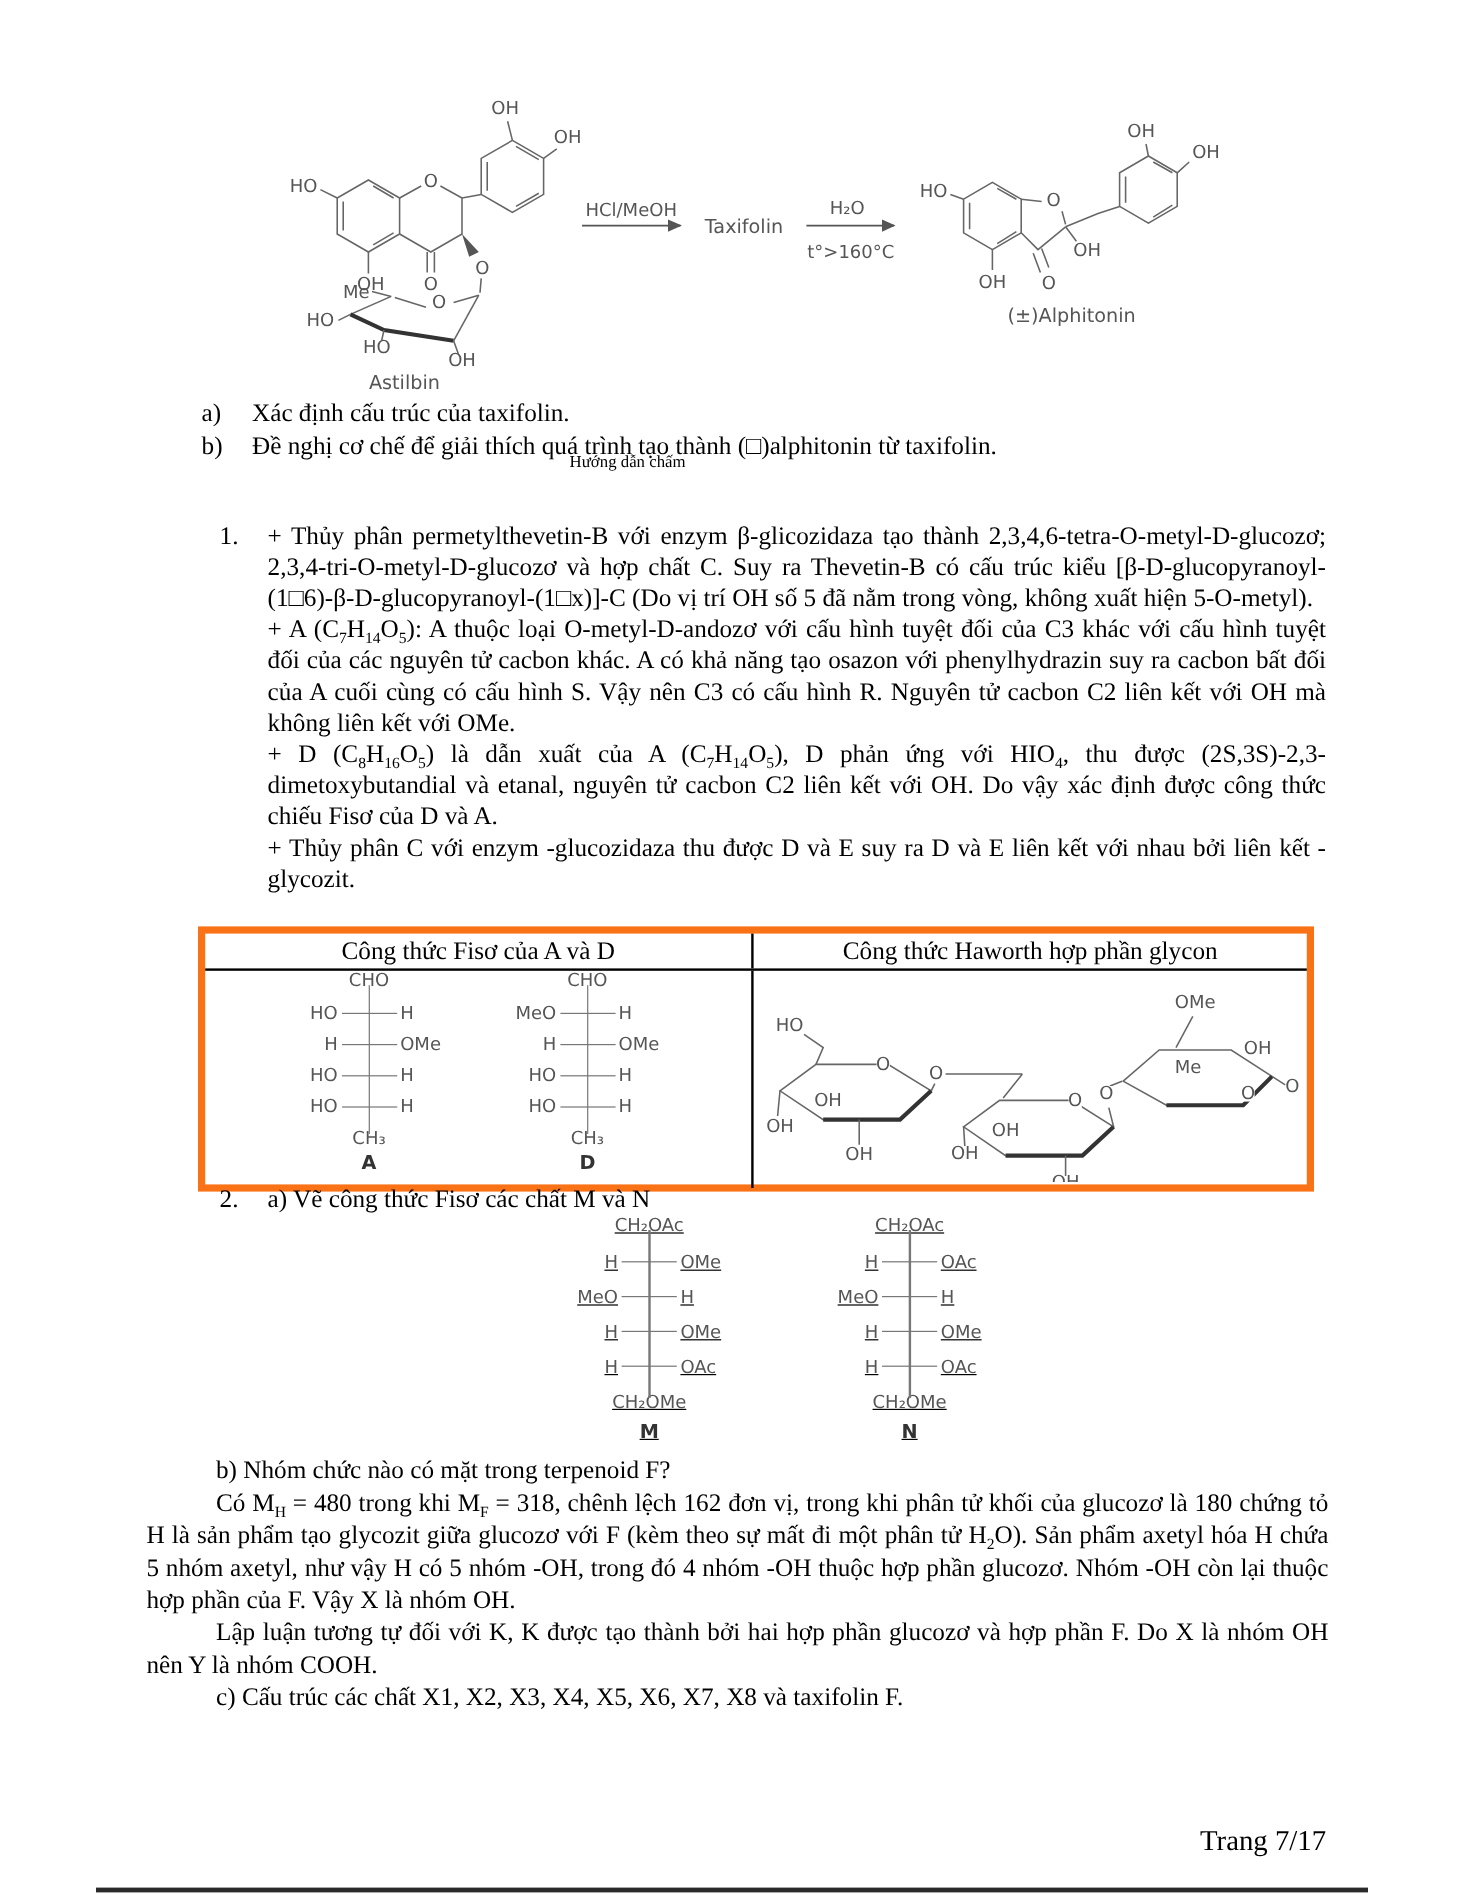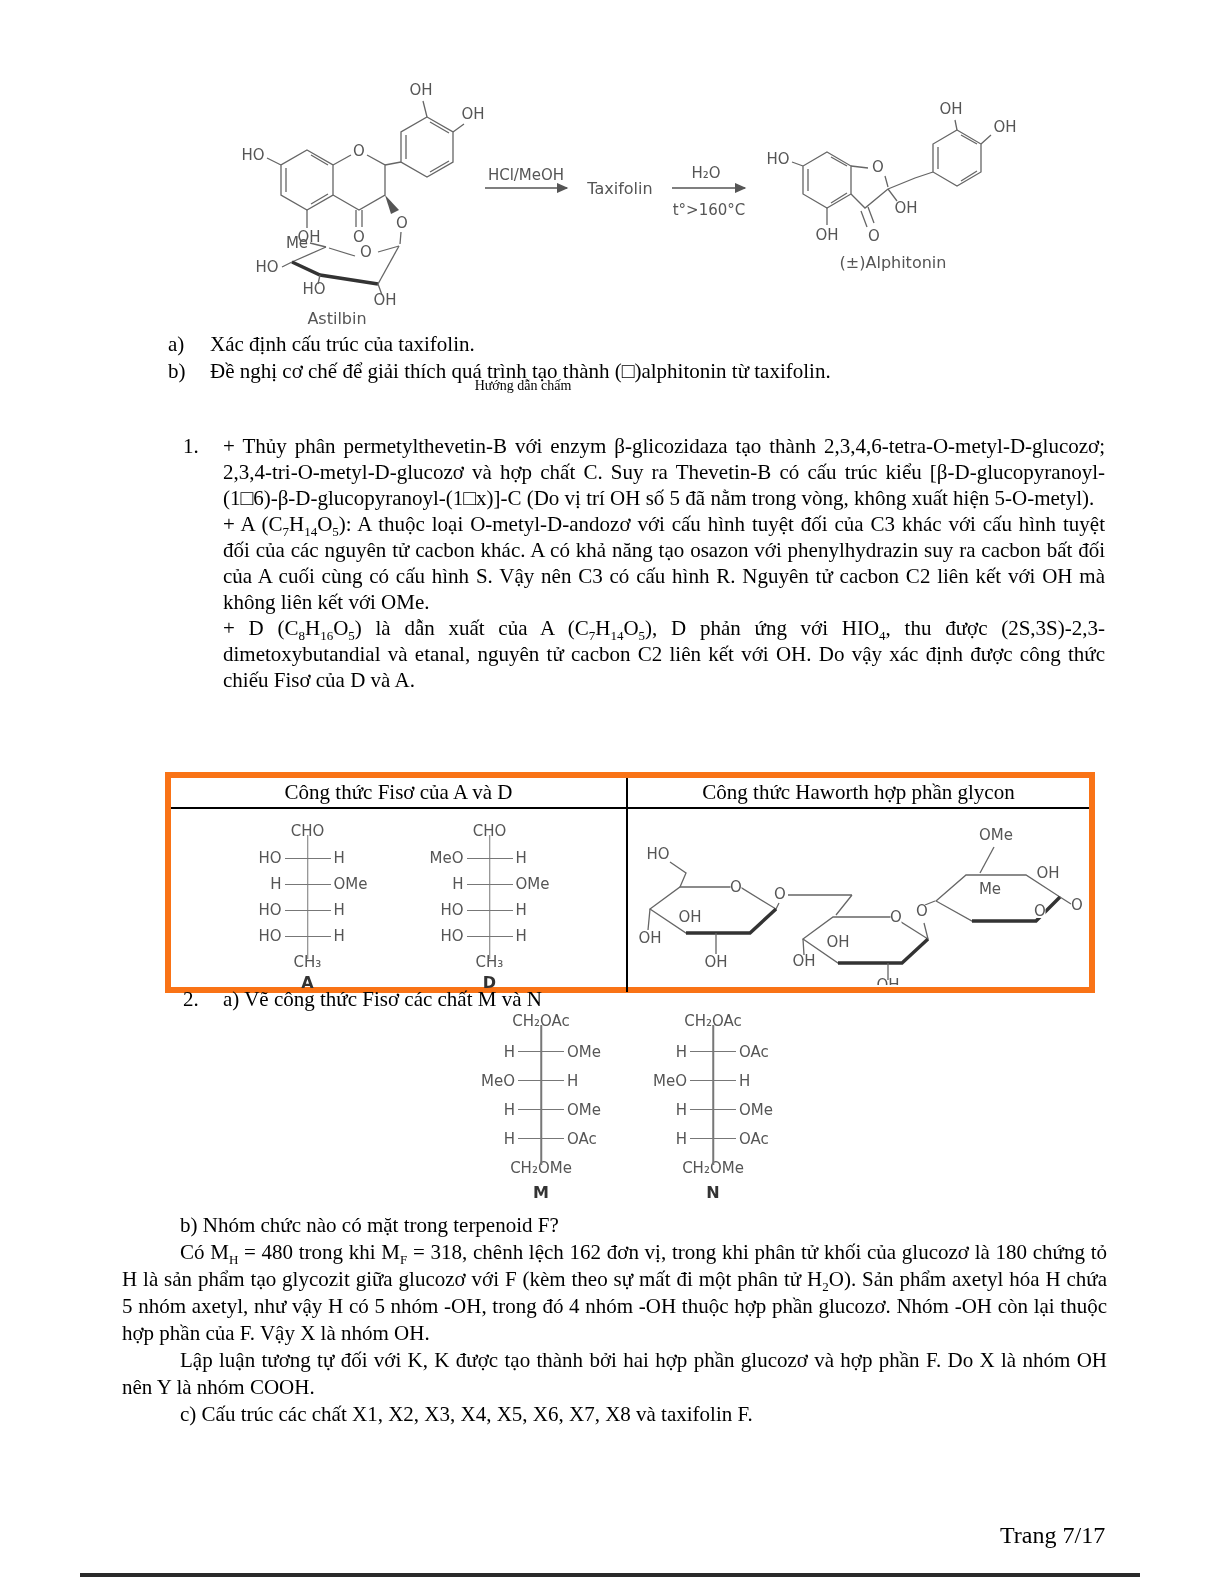--- a/index.html
+++ b/index.html
@@ -22,21 +22,21 @@
   #answers p{margin:0;text-align:justify;text-indent:58px;}
   #answers .qline{text-align:left;}
   #footer{left:1000px;top:1522px;font-size:24px;}
   #bottombar{left:80px;top:1573px;width:1060px;height:4px;background:#2a2a2a;}
   
   #anstable{left:165px;top:772px;width:918px;border:6px solid #f97316;}
   .thead{display:grid;grid-template-columns:457px 1fr;border-bottom:2px solid #000;}
   .thead .hc{font-size:21px;text-align:center;padding:2px 0;}
   .thead .hc:first-child{border-right:2px solid #000;}
   .tbody{display:grid;grid-template-columns:457px 1fr;height:178px;}
-  .tbody .bc:first-child{border-right:2px solid #000;display:flex;justify-content:center;gap:10px;padding-top:14px;}
+  .tbody .bc:first-child{border-right:2px solid #000;display:flex;justify-content:center;gap:10px;padding-top:0;}
   
   svg text{font-family:"DejaVu Sans","Liberation Sans",sans-serif;}
   svg path,svg polygon.ring,svg polyline{fill:none;stroke:#666;stroke-width:1.3;}
   svg .bold{stroke:#333;stroke-width:3.4;}
   svg .wedge{fill:#555;stroke:none;}
   
   .fischer{display:flex;flex-direction:column;align-items:center;
     font-family:"DejaVu Sans","Liberation Sans",sans-serif;font-size:15px;color:#555;}
   .f-top,.f-bot{line-height:17px;}
   .f-rows{position:relative;padding:7px 0;}
@@ -135,20 +135,21 @@
 </div>
 
 <div id="heading" class="abs">Hướng dẫn chấm</div>
 
 <div id="item1" class="abs numrow">
   <span>1.</span>
   <div class="ptxt">
     <p>+ Thủy phân permetylthevetin-B với enzym β-glicozidaza tạo thành 2,3,4,6-tetra-O-metyl-D-glucozơ; 2,3,4-tri-O-metyl-D-glucozơ và hợp chất C. Suy ra Thevetin-B có cấu trúc kiểu [β-D-glucopyranoyl-(1□6)-β-D-glucopyranoyl-(1□x)]-C (Do vị trí OH số 5 đã nằm trong vòng, không xuất hiện 5-O-metyl).</p>
     <p>+ A (C<sub>7</sub>H<sub>14</sub>O<sub>5</sub>): A thuộc loại O-metyl-D-andozơ với cấu hình tuyệt đối của C3 khác với cấu hình tuyệt đối của các nguyên tử cacbon khác. A có khả năng tạo osazon với phenylhydrazin suy ra cacbon bất đối của A cuối cùng có cấu hình S. Vậy nên C3 có cấu hình R. Nguyên tử cacbon C2 liên kết với OH mà không liên kết với OMe.</p>
     <p>+ D (C<sub>8</sub>H<sub>16</sub>O<sub>5</sub>) là dẫn xuất của A (C<sub>7</sub>H<sub>14</sub>O<sub>5</sub>), D phản ứng với HIO<sub>4</sub>, thu được (2S,3S)-2,3-dimetoxybutandial và etanal, nguyên tử cacbon C2 liên kết với OH. Do vậy xác định được công thức chiếu Fisơ của D và A.</p>
+    <p>+ Thủy phân C với enzym  -glucozidaza thu được D và E suy ra D và E liên kết với nhau bởi liên kết  -glycozit.</p>
   </div>
 </div>
 
 <div id="anstable" class="abs">
   <div class="thead">
     <div class="hc">Công thức Fisơ của A và D</div>
     <div class="hc">Công thức Haworth hợp phần glycon</div>
   </div>
   <div class="tbody">
     <div class="bc">
@@ -249,21 +250,21 @@
         </svg>
     </div>
   </div>
 </div>
 
 <div id="item2" class="abs numrow">
   <span>2.</span>
   <span>a) Vẽ công thức Fisơ các chất M và N</span>
 </div>
 
-<div id="mn" class="abs" style="left:455px;top:1013px;display:flex;">
+<div id="mn" class="abs" style="left:455px;top:1013px;display:flex;gap:45px;text-decoration:underline;">
   <div class="fischer">
       <div class="f-top">CH₂OAc</div>
       <div class="f-rows">
         <div class="f-row">
           <span class="f-l">H</span>
           <span class="f-bar"></span>
           <span class="f-r">OMe</span>
         </div>
         <div class="f-row">
           <span class="f-l">MeO</span>

